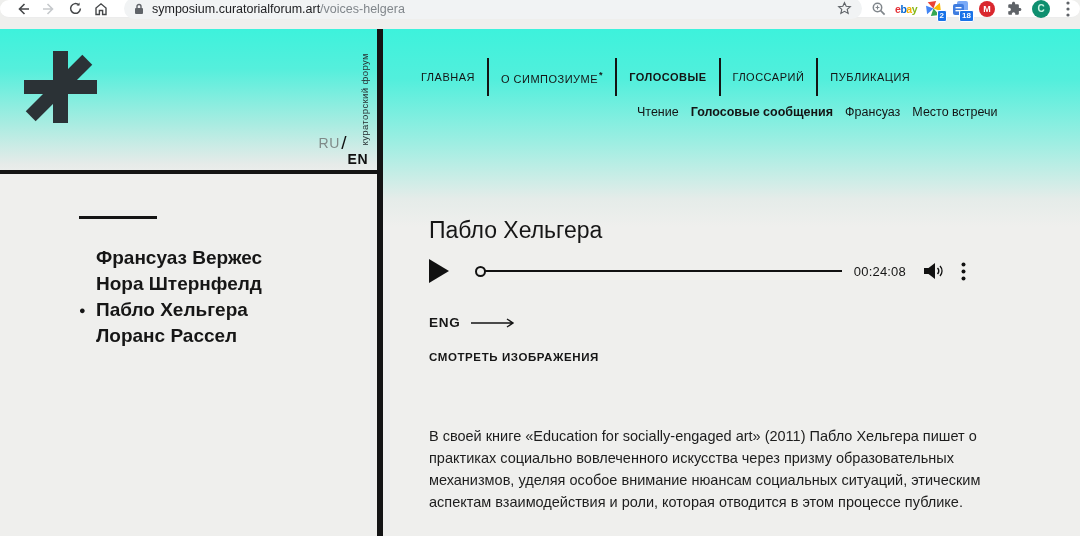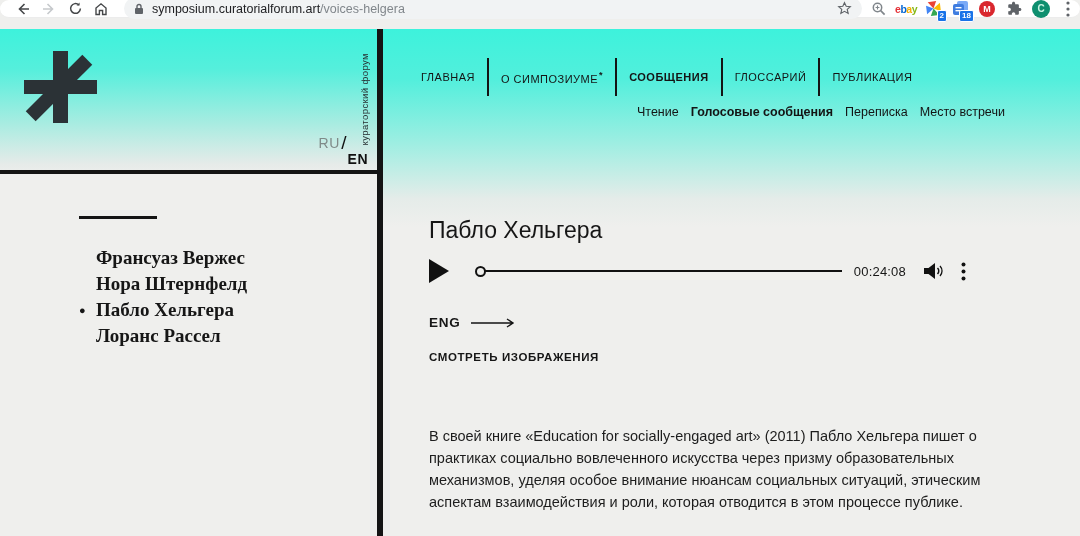--- a/index.html
+++ b/index.html
@@ -30,21 +30,21 @@
     font-size:9.5px; color:#262e31; letter-spacing:0.4px; }
   .lang { position:absolute; right:9px; bottom:3px; display:flex; align-items:center; cursor:pointer; }
   .lang-ru { color:#7f8a88; font-size:14px; letter-spacing:0.8px; }
   .lang-slash { color:#111; font-size:19px; margin:0 1px; font-weight:400; }
   .lang-en { color:#111; font-size:14px; font-weight:800; letter-spacing:0.5px;margin-top:32px; }
 
   .sidebar { flex:1; padding:36px 0 0 96px; }
   .sb-title { font-size:21px; font-weight:800; line-height:25px; letter-spacing:0.3px; }
   .sb-underline { width:78px; height:3px; background:#141414; margin:6px 0 0 -17px; }
   .sb-list { list-style:none; margin-top:26px; }
-  .sb-list li { position:relative; font-size:19px; font-weight:700; line-height:26px; cursor:pointer; white-space:nowrap;font-family:Liberation Serif, serif; }
+  .sb-list li { position:relative; font-size:19px; font-weight:700; line-height:26px; cursor:pointer; white-space:nowrap; }
   .sb-marker { position:absolute; left:-17px; top:0; font-size:11px; line-height:26px; }
 
   .right-panel { flex:1; background:linear-gradient(180deg,#3df2dc 0px,#52efdc 50px,#9feee2 115px,#e5ece9 170px,#efefed 198px) #efefed; }
   .right-header { padding:29px 0 0 38px; }
   .main-nav { display:flex; align-items:center; }
   .main-nav a { font-size:11px; font-weight:500; letter-spacing:0.5px; color:#141414; text-decoration:none; white-space:nowrap; cursor:pointer; }
   .main-nav a.active { font-weight:800; }
   .nav-sup { font-size:9px; font-weight:800; vertical-align:super; margin-left:1px; }
   .nav-div { width:2px; height:38px; background:#141414; margin:0 12px; flex:none; }
   .subnav { display:flex; gap:12px; margin:9px 0 0 216px; }
@@ -190,30 +190,30 @@
     </div>
   </div>
 
   <div class="right-panel">
     <div class="right-header">
       <nav class="main-nav">
         <a><span>ГЛАВНАЯ</span></a>
         <div class="nav-div"></div>
         <a><span>О СИМПОЗИУМЕ</span><span class="nav-sup">*</span></a>
         <div class="nav-div"></div>
-        <a class="active"><span>СООБЩЕНИЯ</span></a>
+        <a class="active"><span>ГОЛОСОВЫЕ</span></a>
         <div class="nav-div"></div>
         <a><span>ГЛОССАРИЙ</span></a>
         <div class="nav-div"></div>
         <a><span>ПУБЛИКАЦИЯ</span></a>
       </nav>
       <div class="subnav">
         <a><span>Чтение</span></a>
         <a class="active"><span>Голосовые сообщения</span></a>
-        <a><span>Переписка</span></a>
+        <a><span>Франсуаз</span></a>
         <a><span>Место встречи</span></a>
       </div>
     </div>
 
     <div class="content">
       <h1 class="page-title">Пабло Хельгера</h1>
 
       <div class="player">
         <div class="play-btn">
           <svg width="20" height="24" viewBox="0 0 20 24">

